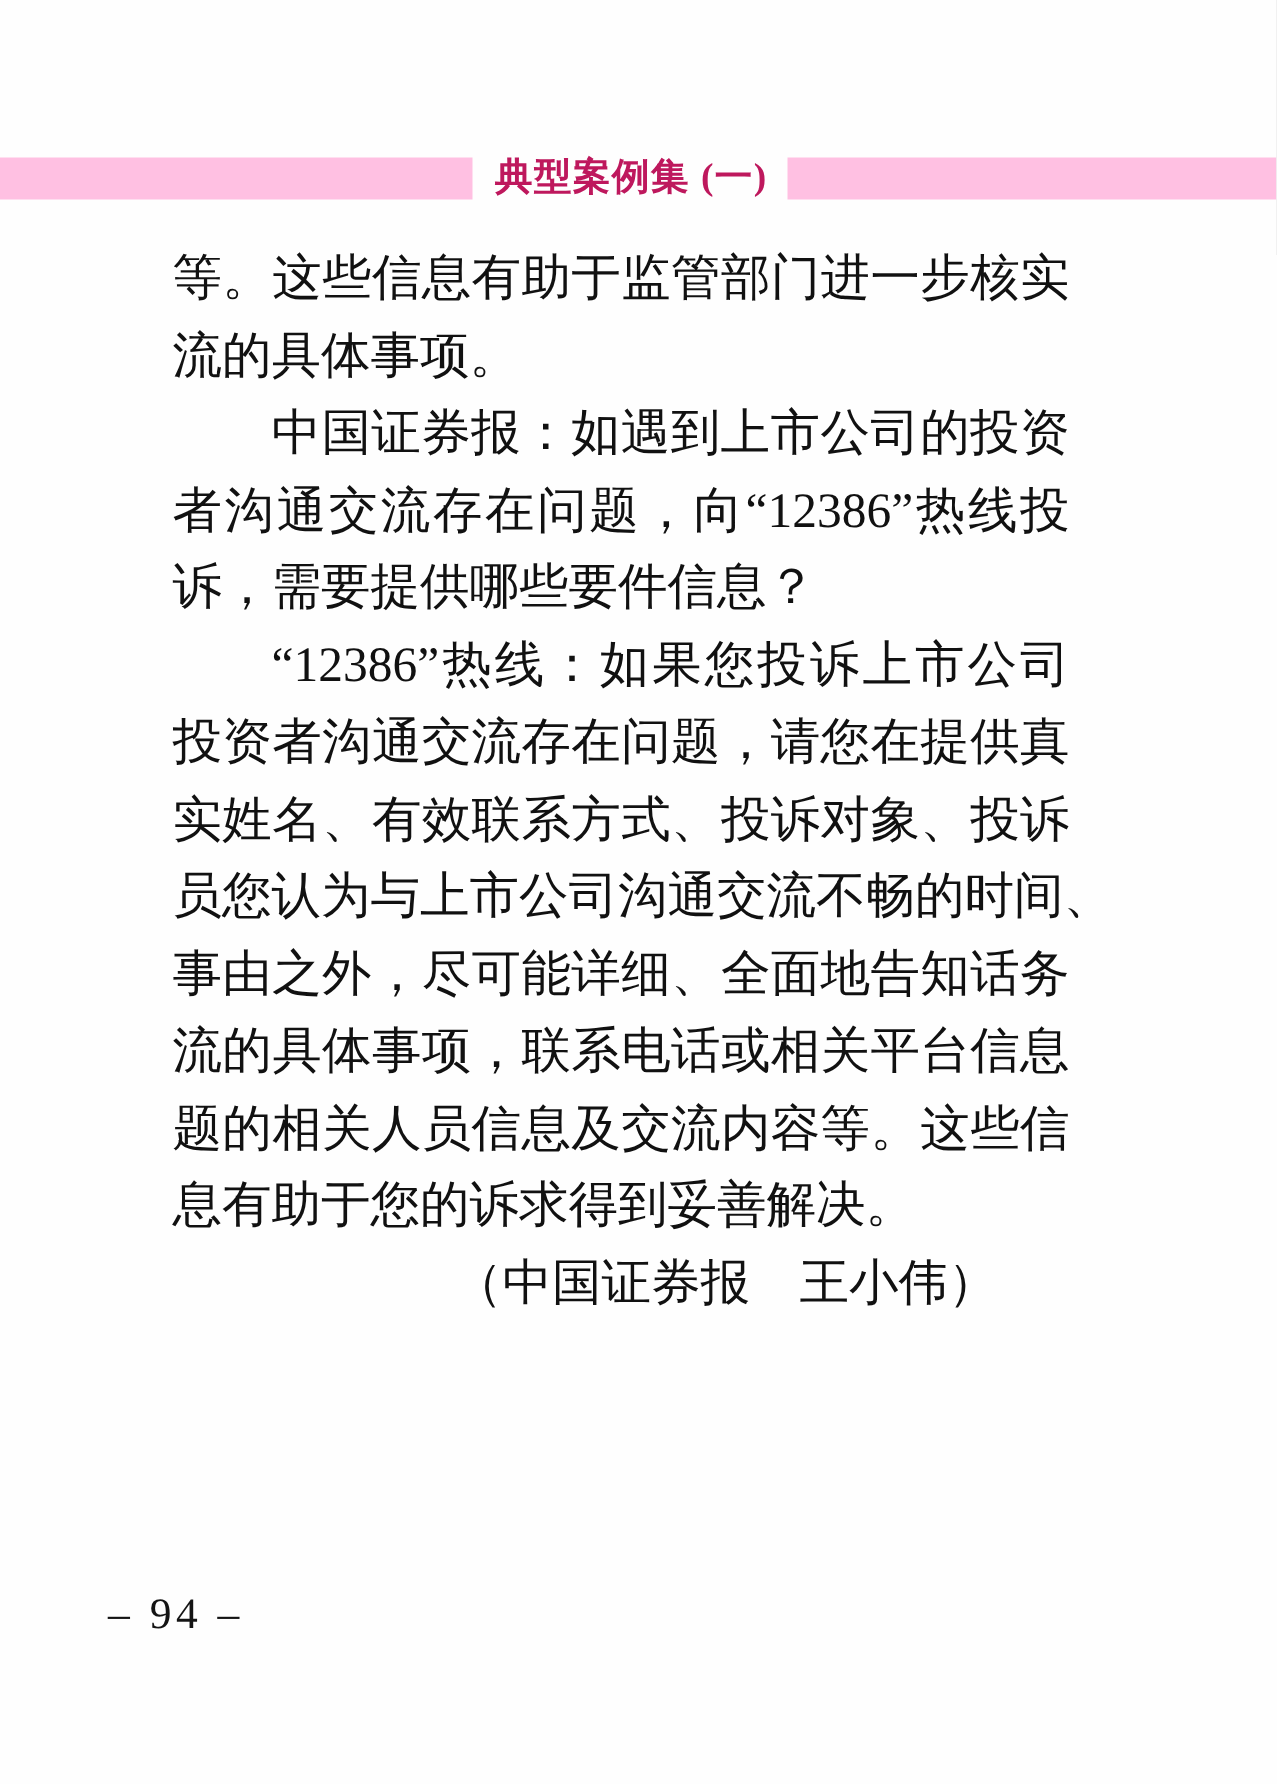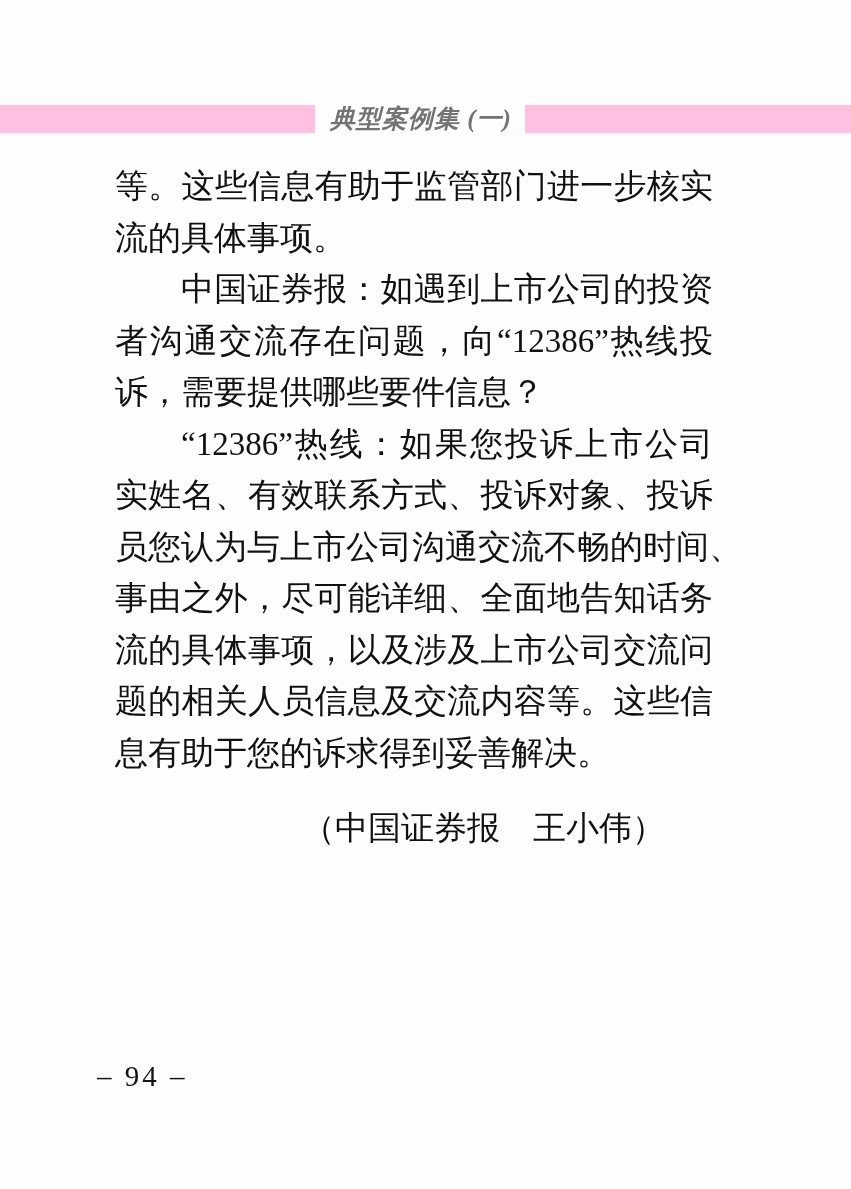--- a/index.html
+++ b/index.html
@@ -34,22 +34,21 @@
   }
   .head-bar.left  { width: 315px; }
   .head-bar.right { flex: 1; }
   .head-title {
     white-space: nowrap;
     padding: 0 13px 0 15px;
     font-size: 25px;
     line-height: 28px;
     font-weight: bold;
     letter-spacing: 1px;
-    color: #737373;
-    font-style: italic;
+    color: #be185d;
   }
 
   
   .text-block {
     position: absolute;
     top: 161px;
     left: 115px;
     width: 598px;
     font-size: 33px;
     line-height: 51.5px;
@@ -63,32 +62,30 @@
     text-align-last: left;
     white-space: normal;
   }
   .text-line.indent { text-indent: 66px; }
 
   .attribution-line {
     text-align: right;
     padding-right: 48px;
     font-size: 33px;
     line-height: 51.5px;
-    margin-top: 24px;
   }
 
   
   .page-number {
     position: absolute;
     left: 72px;
     top: 1060px;
     font-size: 29px;
     letter-spacing: 3px;
     color: #141414;
-    margin-left: 25px;
   }
 </style>
 </head>
 <body>
 
 <div class="page">
 
   <div class="running-head">
     <div class="head-bar left"></div>
     <div class="head-title">典型案例集 (一)</div>
@@ -103,24 +100,25 @@
     </div>
 
     <div>
       <div class="text-line indent">中国证券报：如遇到上市公司的投资</div>
       <div class="text-line">者沟通交流存在问题，向“12386”热线投</div>
       <div class="text-line last">诉，需要提供哪些要件信息？</div>
     </div>
 
     <div>
       <div class="text-line indent">“12386”热线：如果您投诉上市公司</div>
+      <div class="text-line">投资者沟通交流存在问题，请您在提供真</div>
       <div class="text-line">实姓名、有效联系方式、投诉对象、投诉</div>
       <div class="text-line">员您认为与上市公司沟通交流不畅的时间、</div>
       <div class="text-line">事由之外，尽可能详细、全面地告知话务</div>
-      <div class="text-line">流的具体事项，以及涉及上市公司交流问</div>
+      <div class="text-line">流的具体事项，联系电话或相关平台信息</div>
       <div class="text-line">题的相关人员信息及交流内容等。这些信</div>
       <div class="text-line last">息有助于您的诉求得到妥善解决。</div>
     </div>
 
     <div class="attribution-line">（中国证券报　王小伟）</div>
 
   </div>
 
   <div class="page-number">– 94 –</div>
 

